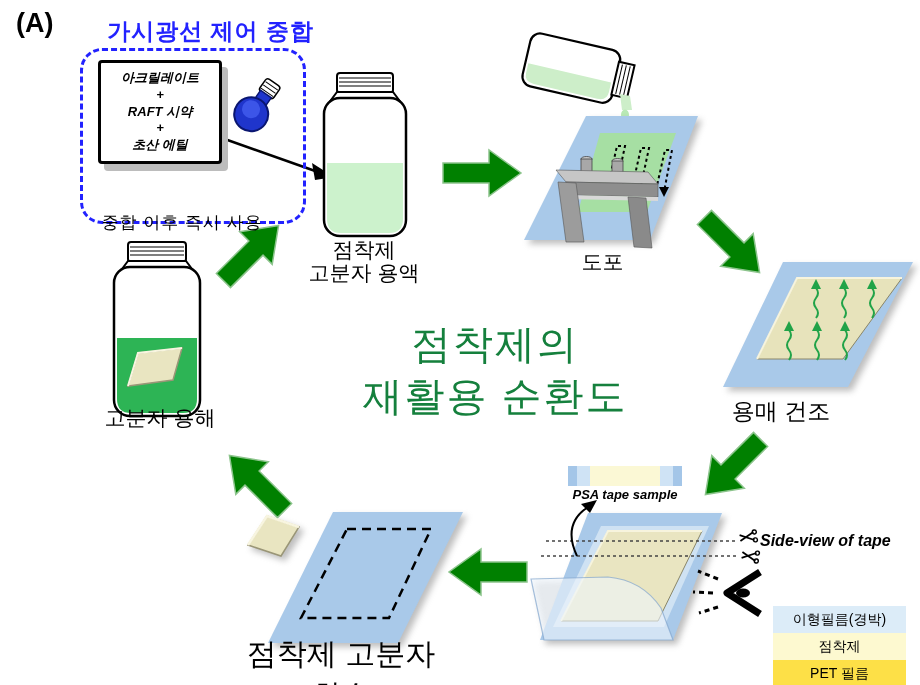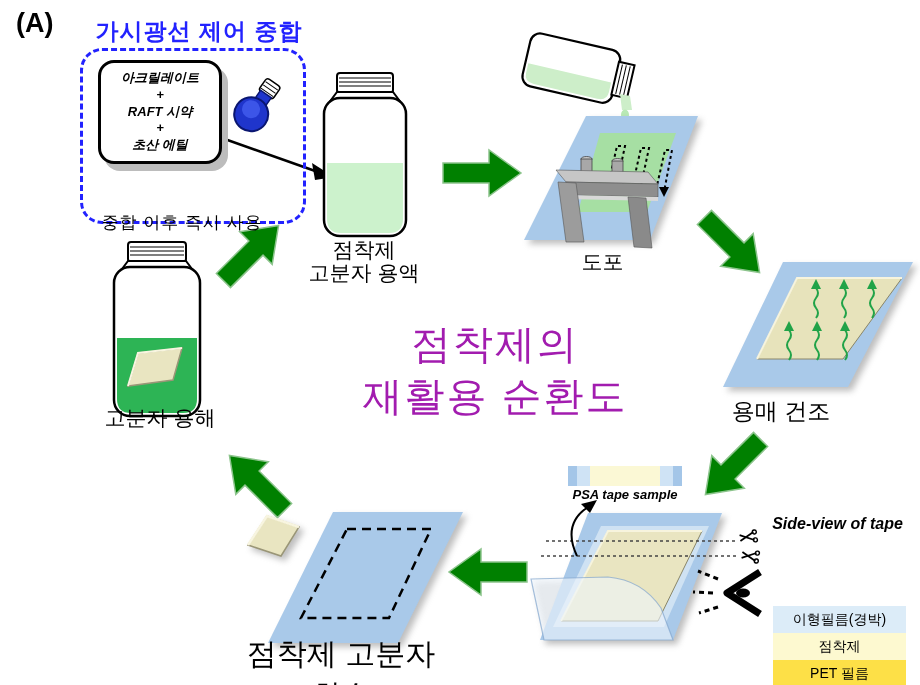--- a/index.html
+++ b/index.html
@@ -2,40 +2,40 @@
 <html><head>
 <meta charset="utf-8">
 <style>
   html,body{margin:0;padding:0;background:#ffffff;}
   body{font-family:"Liberation Sans","DejaVu Sans",sans-serif;color:#000;}
   #canvas{position:relative;width:920px;height:685px;background:#fff;overflow:hidden;}
   .abs{position:absolute;}
   #bg-svg{position:absolute;left:0;top:0;z-index:1;}
   .txt{position:absolute;z-index:3;text-align:center;}
   #panel-label{left:16px;top:8px;font-size:27px;font-weight:bold;text-align:left;}
-  #vis-title{left:84px;top:16px;width:230px;font-size:23px;font-weight:bold;color:#2222ff;letter-spacing:1px;text-align:center;}
+  #vis-title{left:84px;top:16px;width:230px;font-size:23px;font-weight:bold;color:#2222ff;letter-spacing:1px;text-align:right;}
   #dashed-box{left:80px;top:48px;width:220px;height:170px;border:3.5px dashed #2222ff;border-radius:22px;z-index:2;}
-  #reagent-box{left:98px;top:60px;width:118px;height:98px;border:3px solid #000;border-radius:16px;background:#fff;
+  #reagent-box{left:98px;top:60px;width:118px;height:98px;border:3px solid #000;border-radius:4px;background:#fff;
     box-shadow:6px 7px 0 #bcbcbc;z-index:3;display:flex;flex-direction:column;justify-content:center;align-items:center;
     font-style:italic;font-weight:bold;font-size:13px;line-height:1.3;}
   #poly-note{left:93px;top:176px;width:178px;font-size:17px;letter-spacing:1px;margin-top:35px;}
   #solution-label{left:304px;top:238px;width:120px;font-size:21px;line-height:23px;}
   #coating-label{left:560px;top:248px;width:85px;font-size:21px;}
   #drying-label{left:721px;top:396px;width:120px;font-size:23px;}
   #sample-caption{left:560px;top:487px;width:130px;font-size:13px;font-weight:bold;font-style:italic;}
-  #sideview-title{left:760px;top:515px;width:155px;font-size:16px;font-weight:bold;font-style:italic;text-align:center;}
+  #sideview-title{left:760px;top:532px;width:155px;font-size:16px;font-weight:bold;font-style:italic;text-align:left;}
   #sideview-stack{left:773px;top:562px;width:133px;z-index:3;font-size:14px;}
   #sideview-stack .layer{height:27px;line-height:27px;text-align:center;}
   .layer-1{background:#dcecf8;margin-top:44px;}
   .layer-2{background:#fdf9d0;}
   .layer-3{background:#fde047;}
   #tape-label{left:528px;top:648px;width:165px;font-size:22px;}
   #recovery-label{left:241px;top:634px;width:200px;font-size:30px;}
   #dissolution-label{left:94px;top:404px;width:132px;font-size:21px;}
-  #center-title{left:310px;top:318px;width:370px;font-size:40px;line-height:52px;color:#a21caf;letter-spacing:2px;z-index:2;}
+  #center-title{left:310px;top:318px;width:370px;font-size:40px;line-height:52px;color:#15803d;letter-spacing:2px;z-index:2;}
   .shadowed{filter:drop-shadow(4px 4px 3px rgba(110,110,110,0.45));}
 </style>
 </head>
 <body>
 
 <div id="canvas">
 
   <svg id="bg-svg" width="920" height="685" viewBox="0 0 920 685">
     <defs>
       <g id="wavy">

